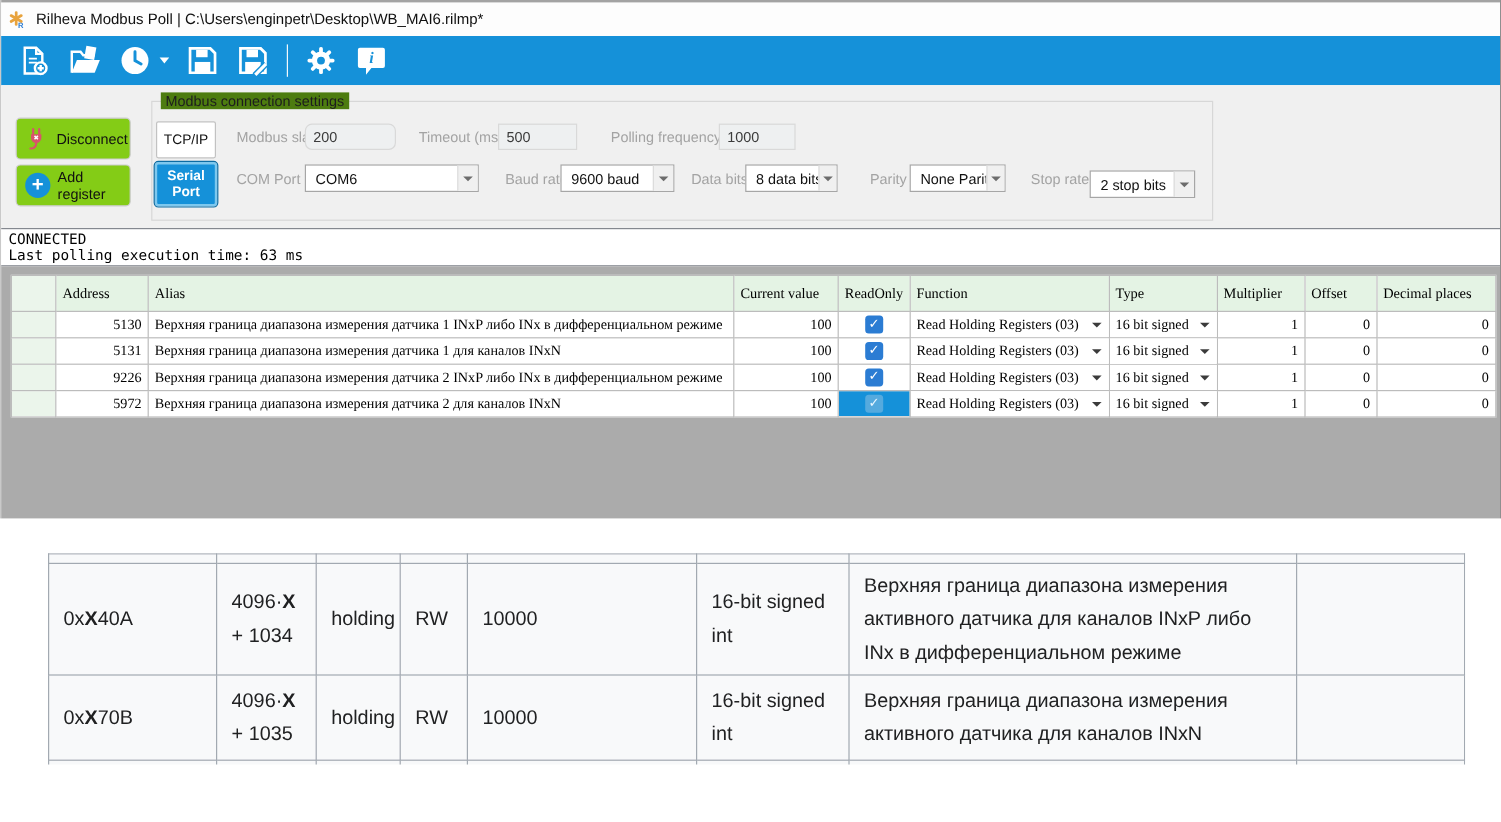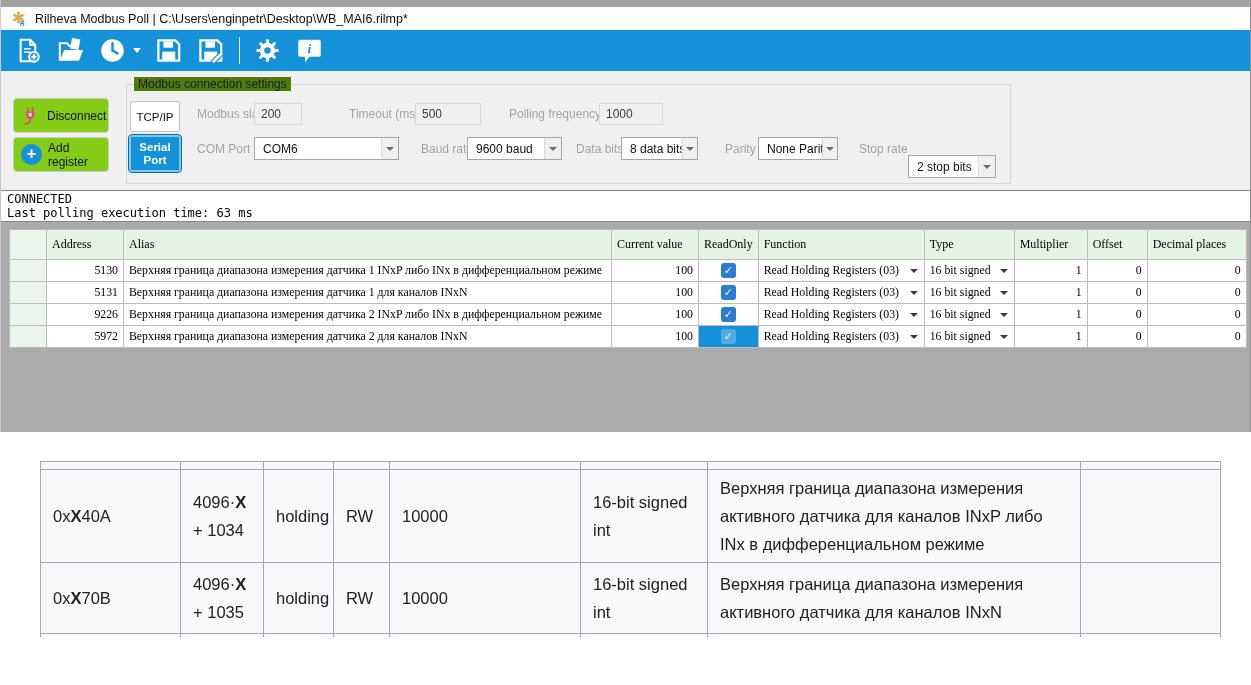--- a/index.html
+++ b/index.html
@@ -5,21 +5,21 @@
   * { margin:0; padding:0; box-sizing:border-box; }
   body { background:#fff; }
   .screen { position:relative; width:1251px; height:685px; background:#ffffff; overflow:hidden;
             font-family:"Liberation Sans", sans-serif; color:#000; }
 
   
   .app-window { position:absolute; left:0; top:0; width:1251px; height:432px;
                 border-left:1px solid #c9c9c9; border-right:1px solid #8f8f8f; }
 
   .titlebar { position:absolute; left:0; top:0; width:100%; height:30px; background:#fdfdfd;
-              border-top:7px solid #a3a3a3; display:flex; align-items:center; gap:8px; padding-left:9px; }
+              border-top:2px solid #a3a3a3; display:flex; align-items:center; gap:8px; padding-left:4px; }
   .titlebar .app-icon { width:17px; height:17px; }
   .titlebar .title-text { font-size:12.5px; color:#101010; }
 
   .toolbar { position:absolute; left:0; top:30px; width:100%; height:41px; background:#1591d9;
              display:flex; align-items:center; padding-left:10px; }
   .tb-btn { width:34px; height:32px; display:flex; align-items:center; justify-content:center; margin-right:8px; }
   .tb-btn svg { width:27px; height:27px; }
   .tb-caret { width:0; height:0; border-left:4px solid transparent; border-right:4px solid transparent;
               border-top:5px solid #ffffff; margin-left:-4px; margin-right:10px; }
   .tb-sep { width:1px; height:27px; background:#f2f8fc; margin:0 10px 0 4px; }
@@ -196,21 +196,21 @@
         <div class="tab-btn tab-tcpip">TCP/IP</div>
         <div class="tab-btn tab-serial">
           <span>
             <span>Serial</span><br>
             <span>Port</span>
           </span>
         </div>
       </div>
 
       <span class="fld-label" style="left:196px; top:32px;">Modbus slave id</span>
-      <div class="fld-input" style="left:253px; top:32px; width:48px;">200</div>
+      <div class="fld-input" style="left:253px; top:32px; width:76px;border-radius:6px;">200</div>
       <span class="fld-label" style="left:348px; top:32px;">Timeout (ms)</span>
       <div class="fld-input" style="left:414px; top:32px; width:66px;">500</div>
       <span class="fld-label" style="left:508px; top:32px;">Polling frequency (ms)</span>
       <div class="fld-input" style="left:598px; top:32px; width:64px;">1000</div>
 
       <span class="fld-label" style="left:196px; top:67px;">COM Port</span>
       <div class="combo" style="left:253px; top:66px; width:145px;">
         <span class="combo-value">COM6</span>
         <span class="combo-arrow">
             <span class="tri-down"></span>
@@ -231,21 +231,21 @@
           </span>
       </div>
       <span class="fld-label" style="left:724px; top:67px;">Parity</span>
       <div class="combo" style="left:757px; top:66px; width:80px;">
         <span class="combo-value">None Parity</span>
         <span class="combo-arrow">
             <span class="tri-down"></span>
           </span>
       </div>
       <span class="fld-label" style="left:858px; top:67px;">Stop rate</span>
-      <div class="combo" style="left:907px; top:84px; width:88px;">
+      <div class="combo" style="left:907px; top:71px; width:88px;">
         <span class="combo-value">2 stop bits</span>
         <span class="combo-arrow">
             <span class="tri-down"></span>
           </span>
       </div>
     </div>
 
     <div class="statusbox">
       <div>CONNECTED</div>
       <div>Last polling execution time: 63 ms</div>

